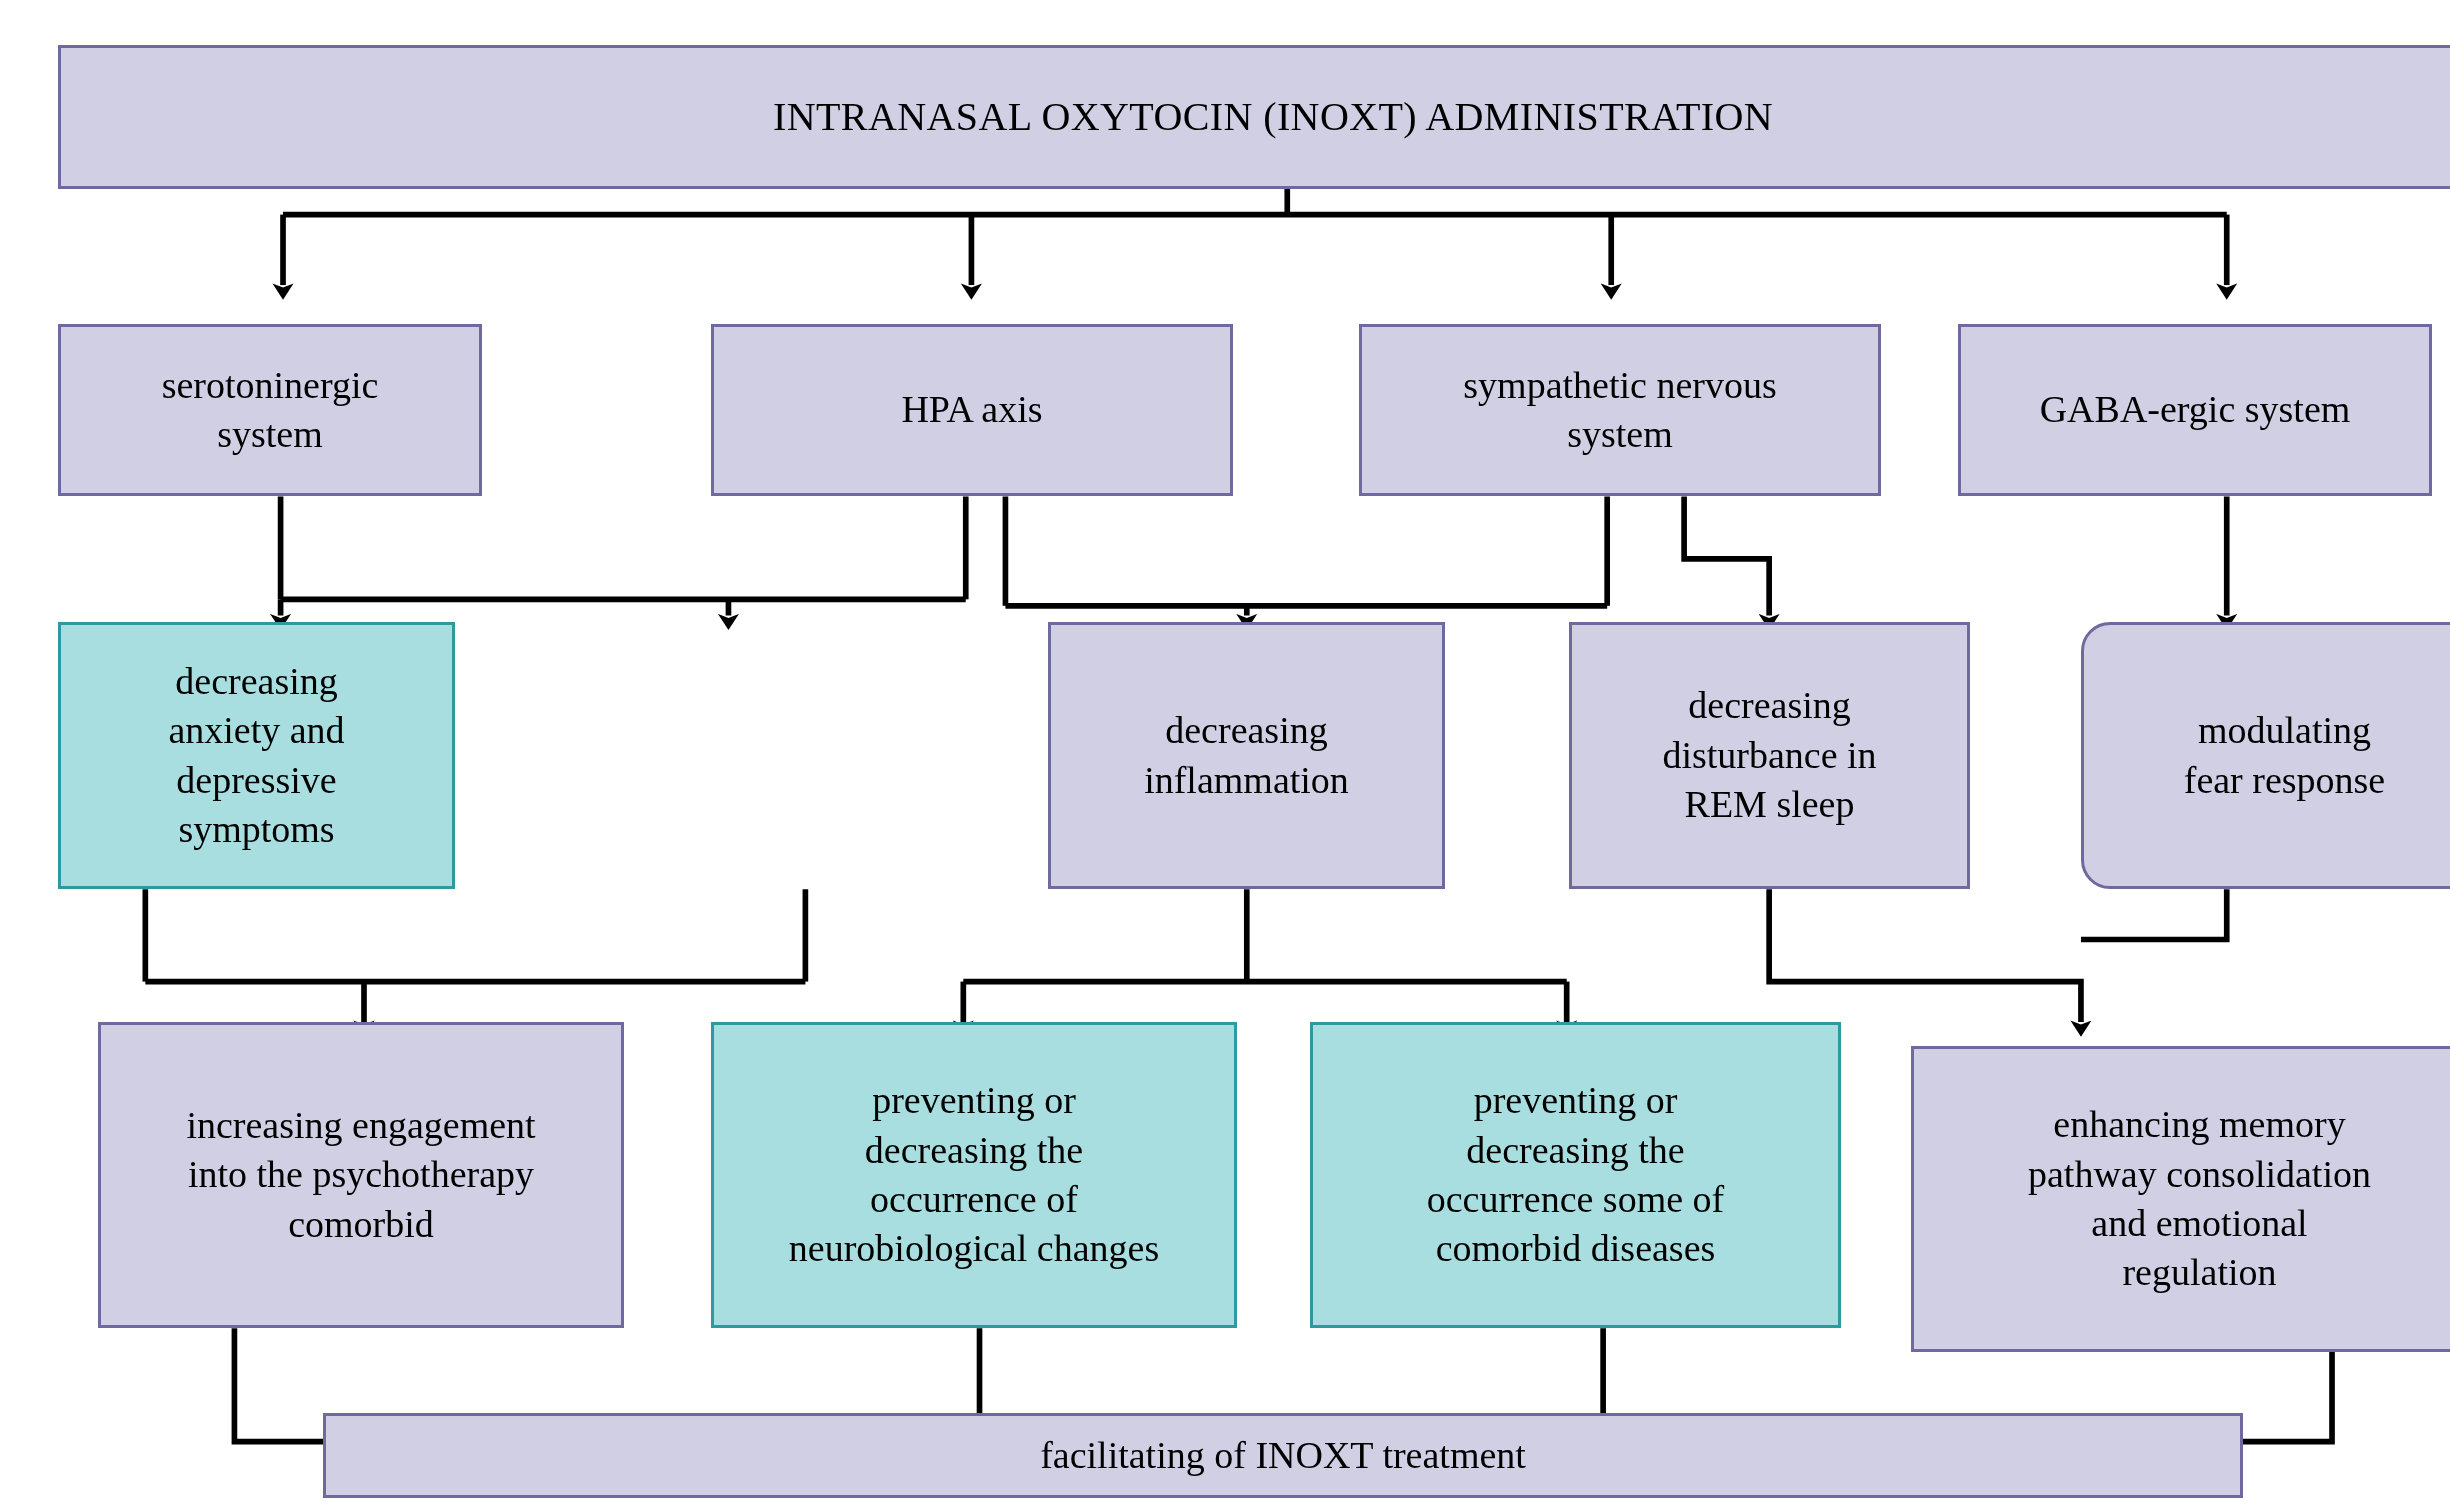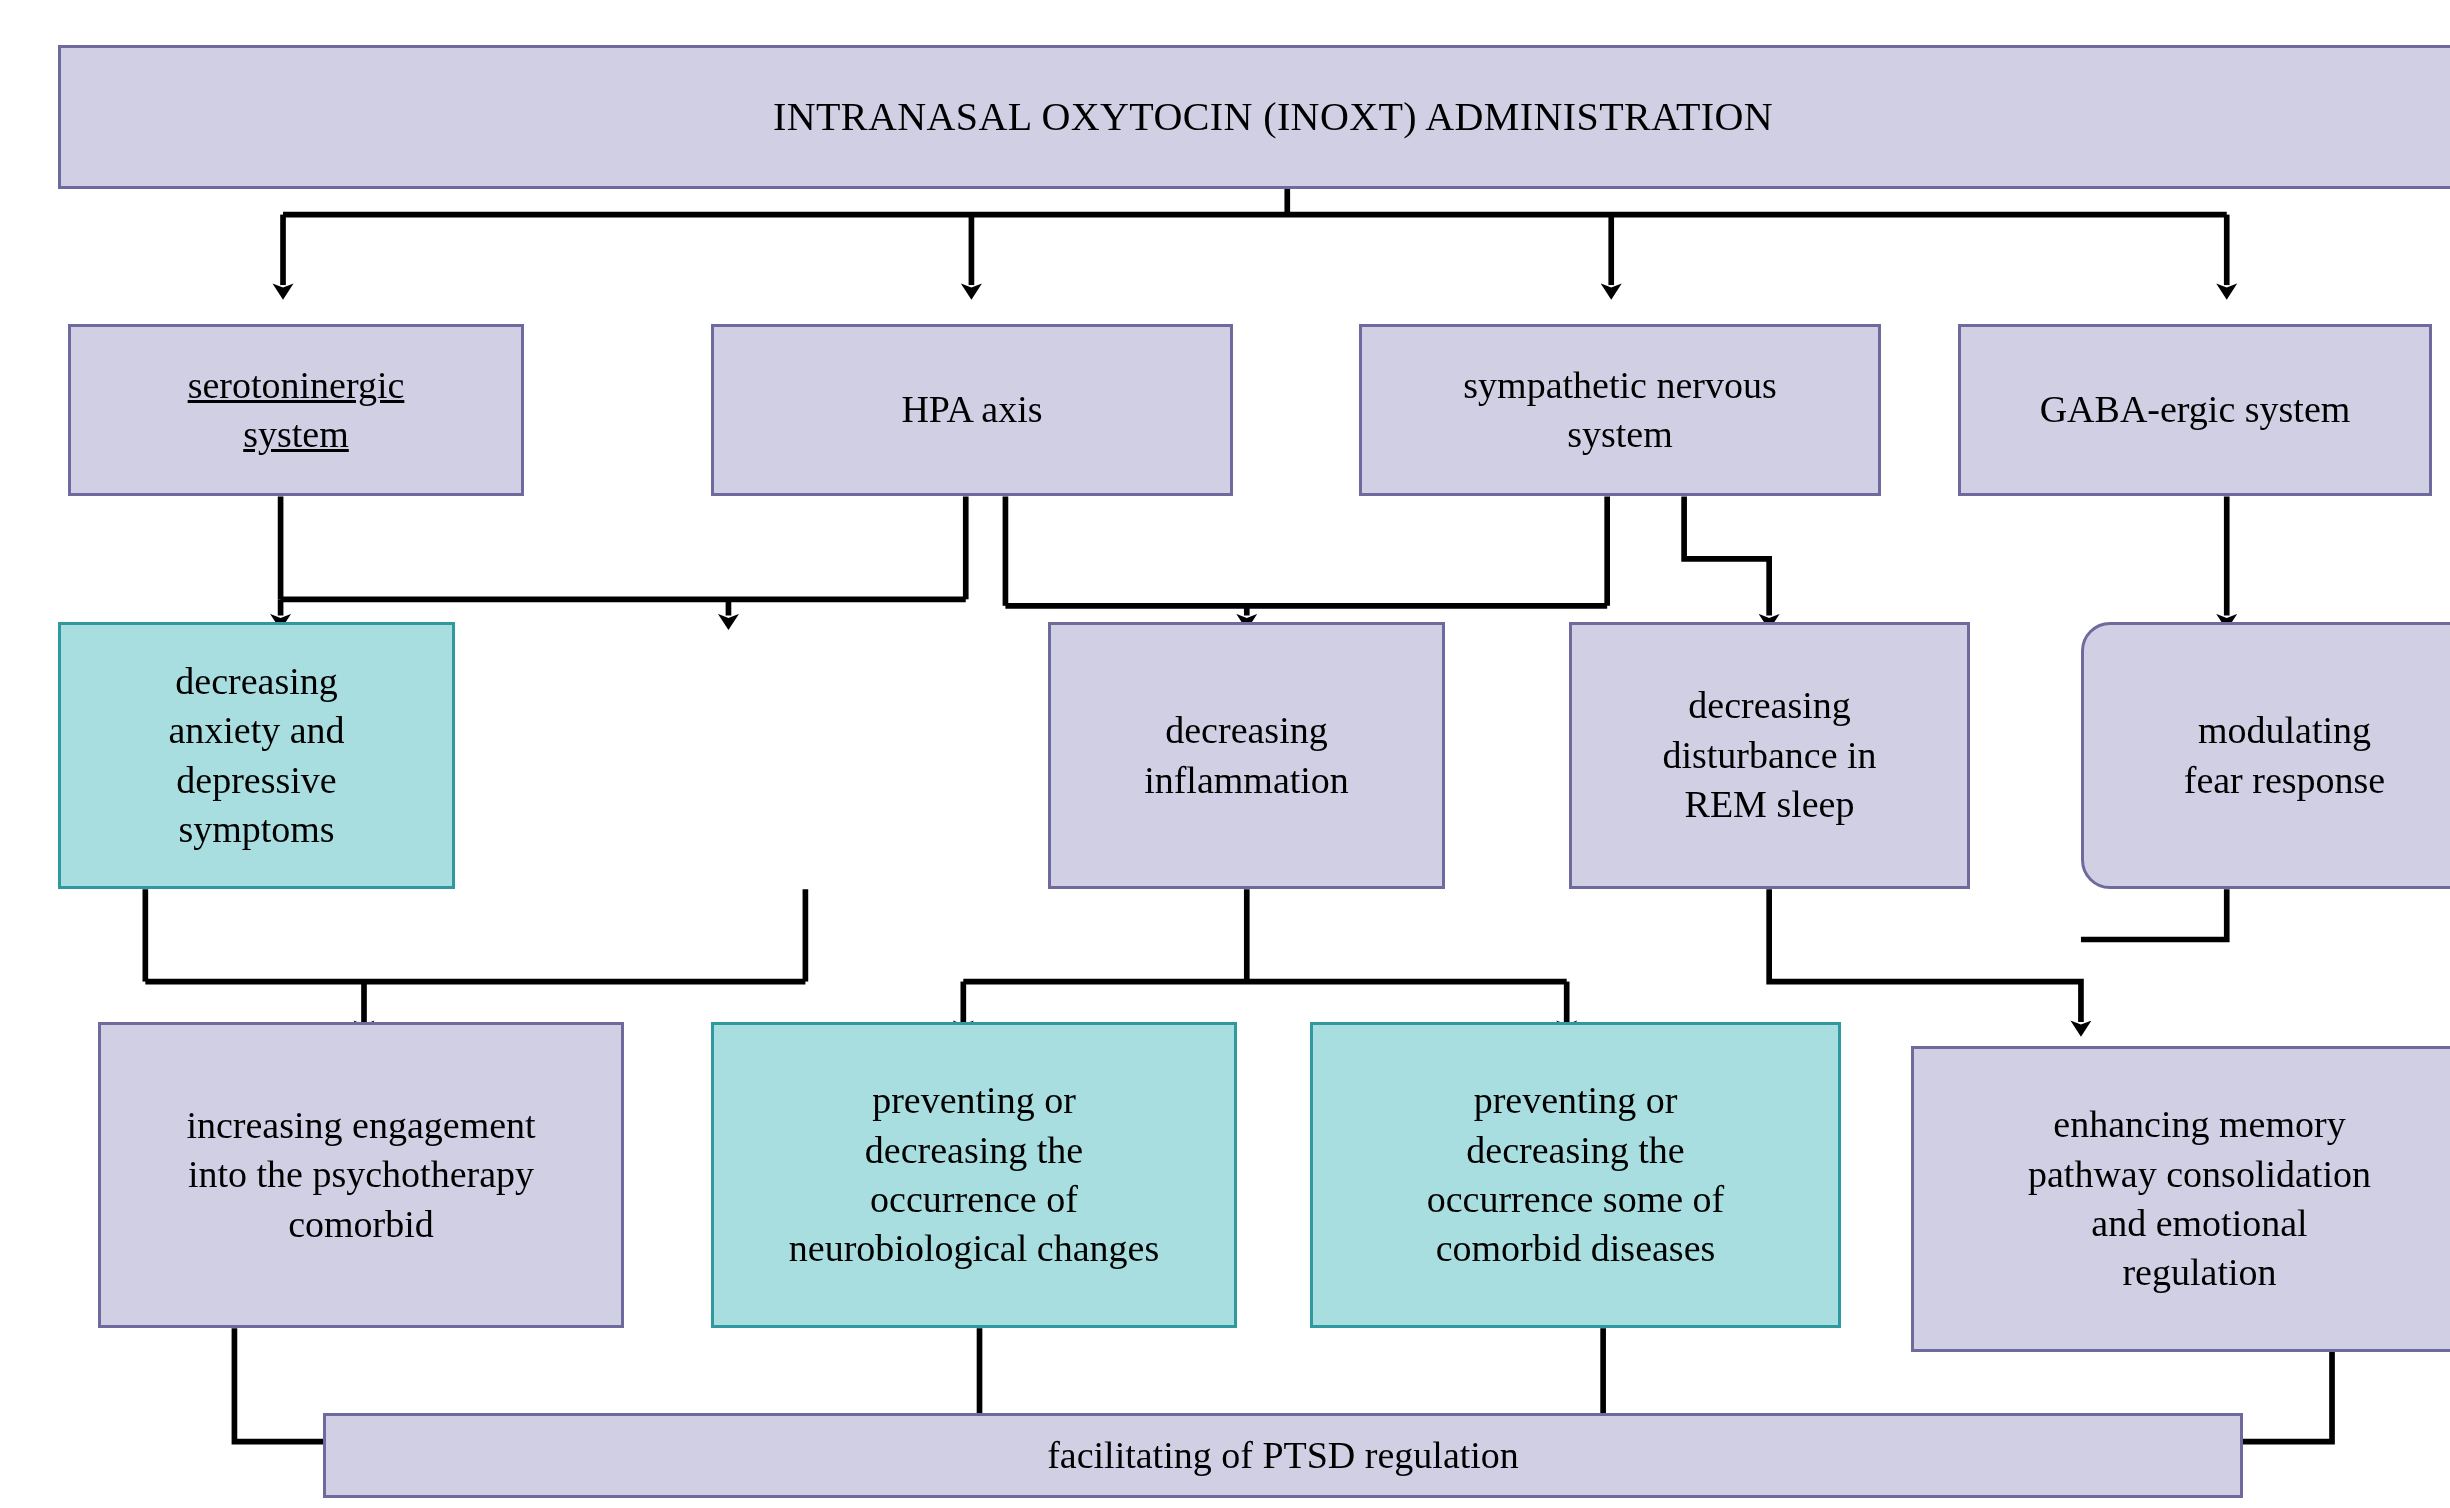--- a/index.html
+++ b/index.html
@@ -100,21 +100,21 @@
 
       <path d="M240,1640 L240,1780 L350,1780"></path>
       <path d="M1160,1640 L1160,1745"></path>
       <path d="M1930,1640 L1930,1745"></path>
       <path d="M2830,1640 L2830,1780 L2720,1780"></path>
     </g>
   </svg>
 
   <div class="node node-title" style="left:18px; top:45px; width:2430px; height:144px;">INTRANASAL OXYTOCIN (INOXT) ADMINISTRATION</div>
 
-  <div class="node node-sys" style="left:28px; top:324px; width:456px; height:172px;text-decoration:underline;">serotoninergic
+  <div class="node node-sys" style="left:18px; top:324px; width:424px; height:172px;">serotoninergic
 system</div>
 
   <div class="node node-sys" style="left:671px; top:324px; width:522px; height:172px;">HPA axis</div>
 
   <div class="node node-sys" style="left:1319px; top:324px; width:522px; height:172px;">sympathetic nervous
 system</div>
 
   <div class="node node-sys" style="left:1918px; top:324px; width:474px; height:172px;">GABA-ergic system</div>
 
   <div class="node node-eff teal" style="left:18px; top:622px; width:397px; height:267px;">decreasing
@@ -145,16 +145,16 @@
   <div class="node node-out teal" style="left:1270px; top:1022px; width:531px; height:306px;">preventing or
 decreasing the
 occurrence some of
 comorbid diseases</div>
 
   <div class="node node-out" style="left:1871px; top:1046px; width:577px; height:306px;">enhancing memory
 pathway consolidation
 and emotional
 regulation</div>
 
-  <div class="node node-final" style="left:283px; top:1413px; width:1920px; height:85px;">facilitating of PTSD regulation</div>
+  <div class="node node-final" style="left:283px; top:1413px; width:1920px; height:85px;">facilitating of INOXT treatment</div>
 
 </div>
 
 
 </body></html>

